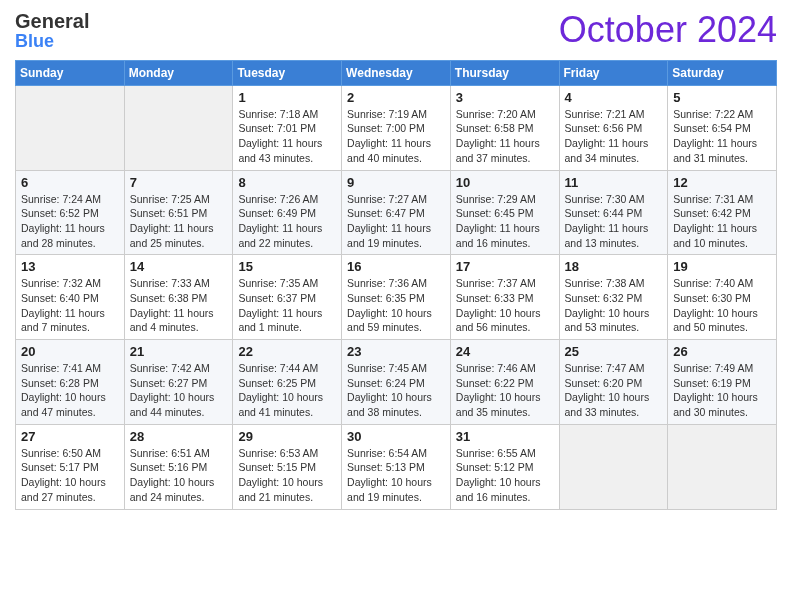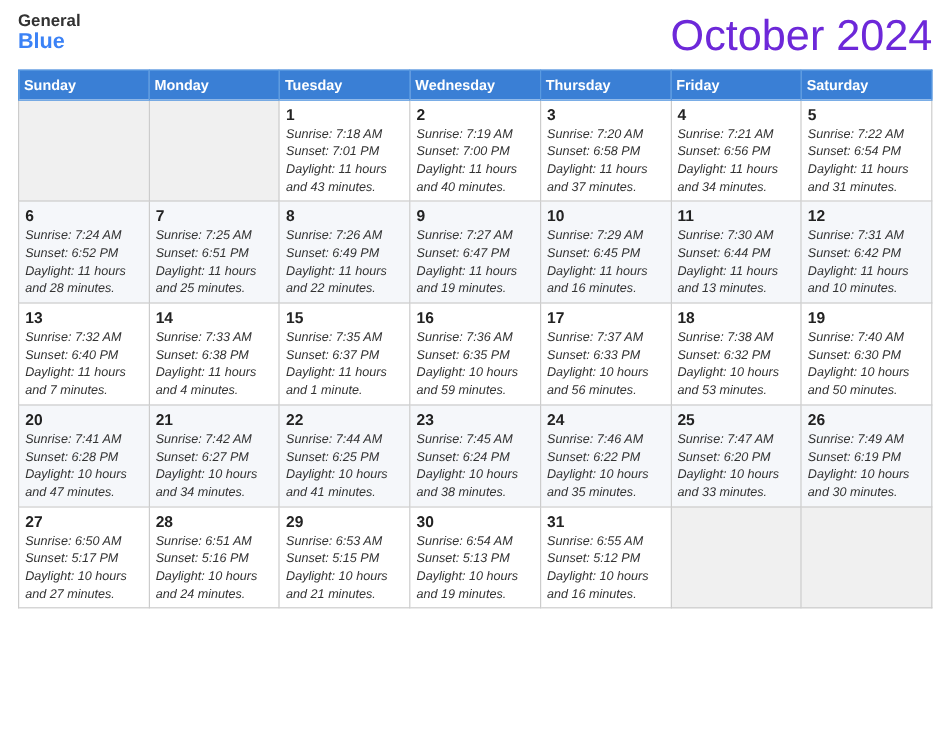--- a/index.html
+++ b/index.html
@@ -15,21 +15,21 @@
       justify-content: space-between;
       align-items: flex-start;
       margin-bottom: 8px;
     }
     .logo {
       display: flex;
       align-items: center;
       gap: 2px;
     }
     .logo-text-general {
-      font-size: 14px;
+      font-size: 20px;
       font-weight: bold;
       color: #333;
     }
     .logo-text-blue {
       font-size: 18px;
       font-weight: bold;
       color: #3b82f6;
     }
     .title-block {
       text-align: right;
@@ -72,21 +72,20 @@
     }
     .day-number {
       font-size: 13px;
       font-weight: bold;
       color: #222;
       display: block;
       margin-bottom: 2px;
     }
     .day-info {
       line-height: 1.4;
-      font-style: italic;
     }
     .empty-cell {
       background: #f0f0f0 !important;
     }
   </style>
 </head>
 <body>
 
 <div class="header">
   <div class="logo">
@@ -197,21 +196,21 @@
           <div class="day-info"><span>Sunrise: 7:40 AM</span><br><span>Sunset: 6:30 PM</span><br><span>Daylight: 10 hours and 50 minutes.</span></div>
         </td>
       </tr>
       <tr>
         <td>
           <span class="day-number">20</span>
           <div class="day-info"><span>Sunrise: 7:41 AM</span><br><span>Sunset: 6:28 PM</span><br><span>Daylight: 10 hours and 47 minutes.</span></div>
         </td>
         <td>
           <span class="day-number">21</span>
-          <div class="day-info"><span>Sunrise: 7:42 AM</span><br><span>Sunset: 6:27 PM</span><br><span>Daylight: 10 hours and 34 minutes.</span></div>
+          <div class="day-info"><span>Sunrise: 7:42 AM</span><br><span>Sunset: 6:27 PM</span><br><span>Daylight: 10 hours and 44 minutes.</span></div>
         </td>
         <td>
           <span class="day-number">22</span>
           <div class="day-info"><span>Sunrise: 7:44 AM</span><br><span>Sunset: 6:25 PM</span><br><span>Daylight: 10 hours and 41 minutes.</span></div>
         </td>
         <td>
           <span class="day-number">23</span>
           <div class="day-info"><span>Sunrise: 7:45 AM</span><br><span>Sunset: 6:24 PM</span><br><span>Daylight: 10 hours and 38 minutes.</span></div>
         </td>
         <td>

